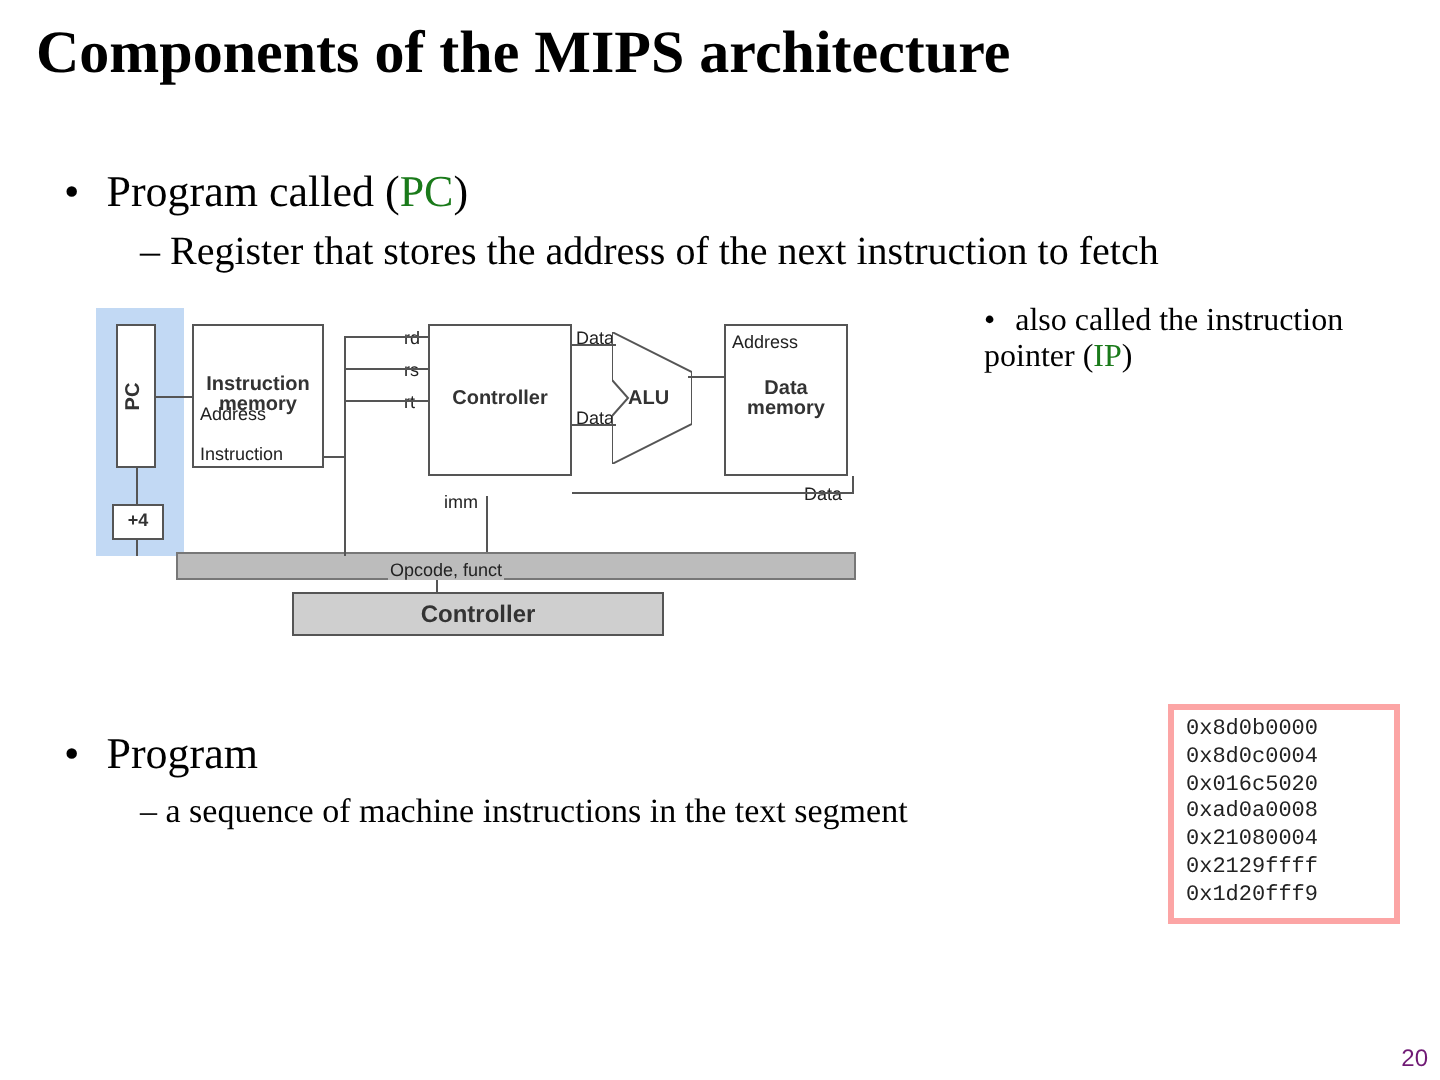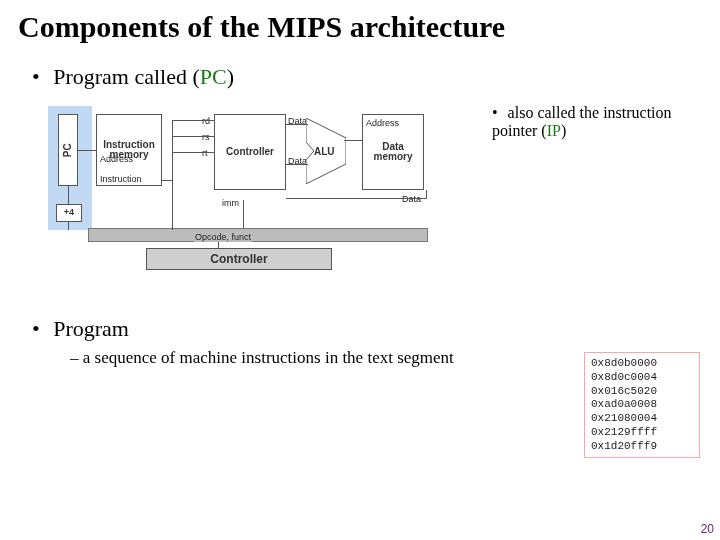--- a/index.html
+++ b/index.html
@@ -13,21 +13,21 @@
     overflow: hidden;
   }
   .slide {
     padding: 10px 18px 0 18px;
     position: relative;
     height: 100%;
   }
   .title {
     font-size: 30px;
     font-weight: bold;
-    margin-bottom: 20px;
+    margin-bottom: 39px;
   }
   .bullet-l1 {
     font-size: 22px;
     margin-left: 14px;
     margin-bottom: 6px;
   }
   .bullet-l1 .dot { margin-right: 8px; }
   .bullet-l2 {
     font-size: 20px;
     margin-left: 52px;
@@ -106,21 +106,21 @@
     background: rgba(120,170,230,0.45);
     border: none;
   }
   .lbl { position: absolute; font-size: 9px; color: #222; font-family: Arial, sans-serif; }
   .wire { position: absolute; background: #555; }
   .code-box {
     position: absolute;
     right: 20px;
     top: 352px;
     width: 116px;
-    border: 1px solid #fca5a5;
+    border: 3px solid #fca5a5;
     background: #fff;
     font-family: "Courier New", monospace;
     font-size: 11px;
     line-height: 1.25;
     padding: 4px 6px;
     white-space: pre;
     color: #222;
   }
   .page-num {
     position: absolute;
@@ -135,20 +135,21 @@
 </head>
 <body>
 
 <div class="slide">
   <div class="title">Components of the MIPS architecture</div>
 
   <div class="bullet-l1">
     <span class="dot">•</span>
     <span>Program called (</span><span class="pc">PC</span><span>)</span>
   </div>
+  <div class="bullet-l2">– Register that stores the address of the next instruction to fetch</div>
 
   <div class="diagram-row">
     <div class="diagram-area">
 
       <div class="hl" style="left:30px; top:10px; width:44px; height:124px;"></div>
 
       <div class="block pc-block">
         <span style="transform: rotate(-90deg); display:inline-block;">PC</span>
       </div>
       <div class="block plus4">+4</div>

